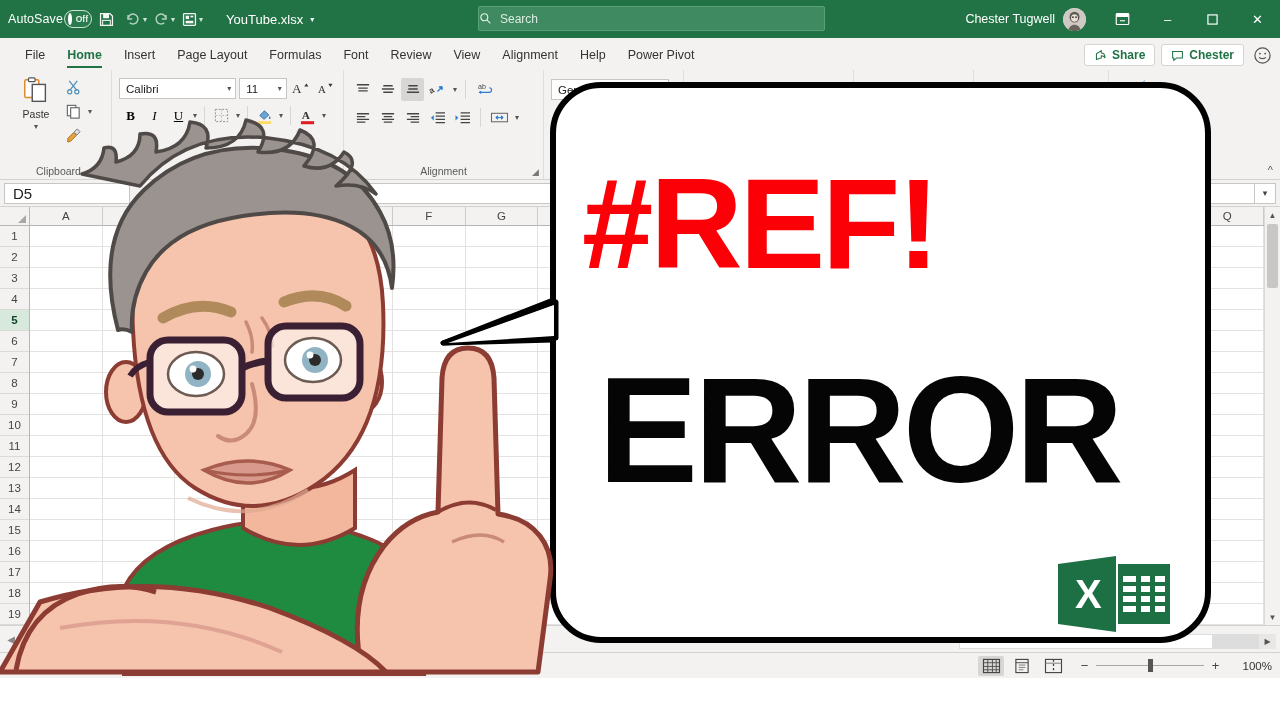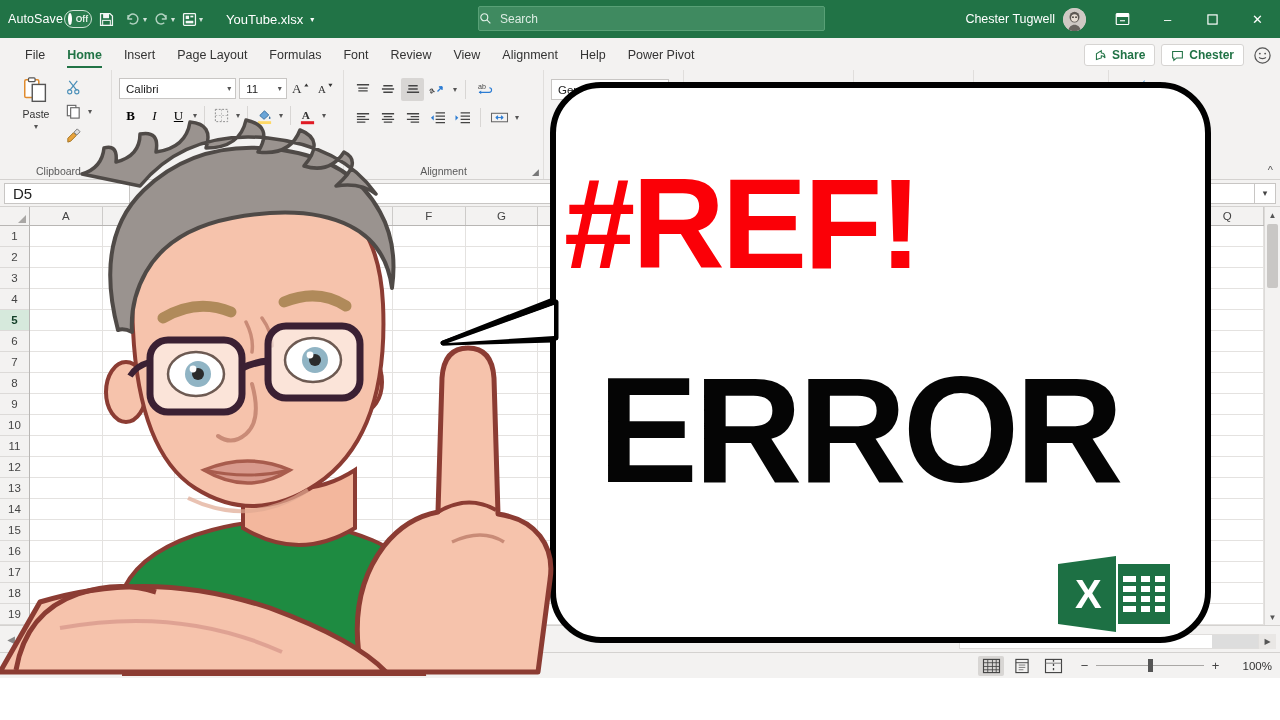--- a/index.html
+++ b/index.html
@@ -190,21 +190,21 @@
   .viewbtn.on { background:#d8d6d4; }
   .zoomslider { display:flex; align-items:center; gap:6px; margin:0 8px; }
   .ztrack { width:108px; height:1.5px; background:#a9a7a5; position:relative; cursor:pointer;}
   .zthumb { position:absolute; left:52px; top:-6px; width:5px; height:13px; background:#555; }
   .zpm { font-size:13px; color:#444; cursor:pointer; width:11px; text-align:center;}
   .zval { font-size:11.5px; color:#333; width:38px; text-align:right; cursor:pointer;}
 
   
   .overlay { position:absolute; left:0; top:0; width:1280px; height:720px; pointer-events:none; }
   .bubble-text-ref {
-    position:absolute; left:564px; top:160px; width:500px;
+    position:absolute; left:582px; top:160px; width:500px;
     font-size:128px; font-weight:bold; color:#fb0007; letter-spacing:-3px;
     font-family:"Liberation Sans", sans-serif; line-height:1;
   }
   .bubble-text-err {
     position:absolute; left:598px; top:355px; width:560px;
     font-size:150px; font-weight:bold; color:#050505; letter-spacing:-4px;
     font-family:"Liberation Sans", sans-serif; line-height:1;
   }
 </style>
 </head>

